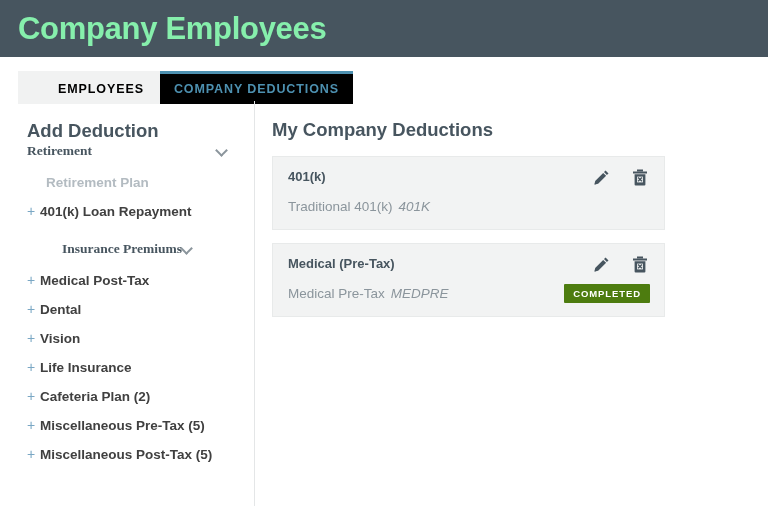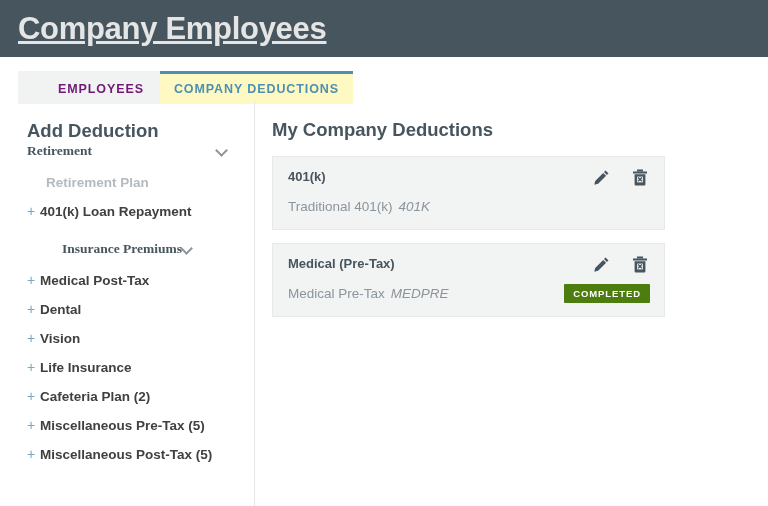--- a/index.html
+++ b/index.html
@@ -18,26 +18,25 @@
   
   #app-header {
     height: 57px;
     background: #47555f;
     display: flex;
     align-items: center;
     padding: 0 18px;
     box-sizing: border-box;
   }
   #page-title {
-    color: #e5e5e5;
+    color: #86efac;
     font-size: 31px;
     font-weight: bold;
     letter-spacing: -0.3px;
     line-height: 1;
-    text-decoration: underline;
   }
 
   
   #tab-bar {
     height: 44px;
     padding: 14px 0 0 18px;
     box-sizing: border-box;
     display: flex;
     align-items: flex-start;
   }
@@ -46,27 +45,27 @@
     font-weight: bold;
     letter-spacing: 0.9px;
     padding: 9px 16px 8px 16px;
     box-sizing: border-box;
     border-top: 3px solid transparent;
     cursor: pointer;
     line-height: 1;
   }
   .tab.inactive {
     background: #f1f2f2;
-    color: #701a75;
+    color: #000000;
     padding-left: 40px;
   }
   .tab.active {
     color: #4d90b0;
     border-top-color: #4d90b0;
-    background: #fef9c3;
+    background: #000000;
     padding-left: 14px;
     padding-right: 14px;
   }
 
   
   #content {
     display: flex;
     height: 405px;
   }
   #sidebar {

